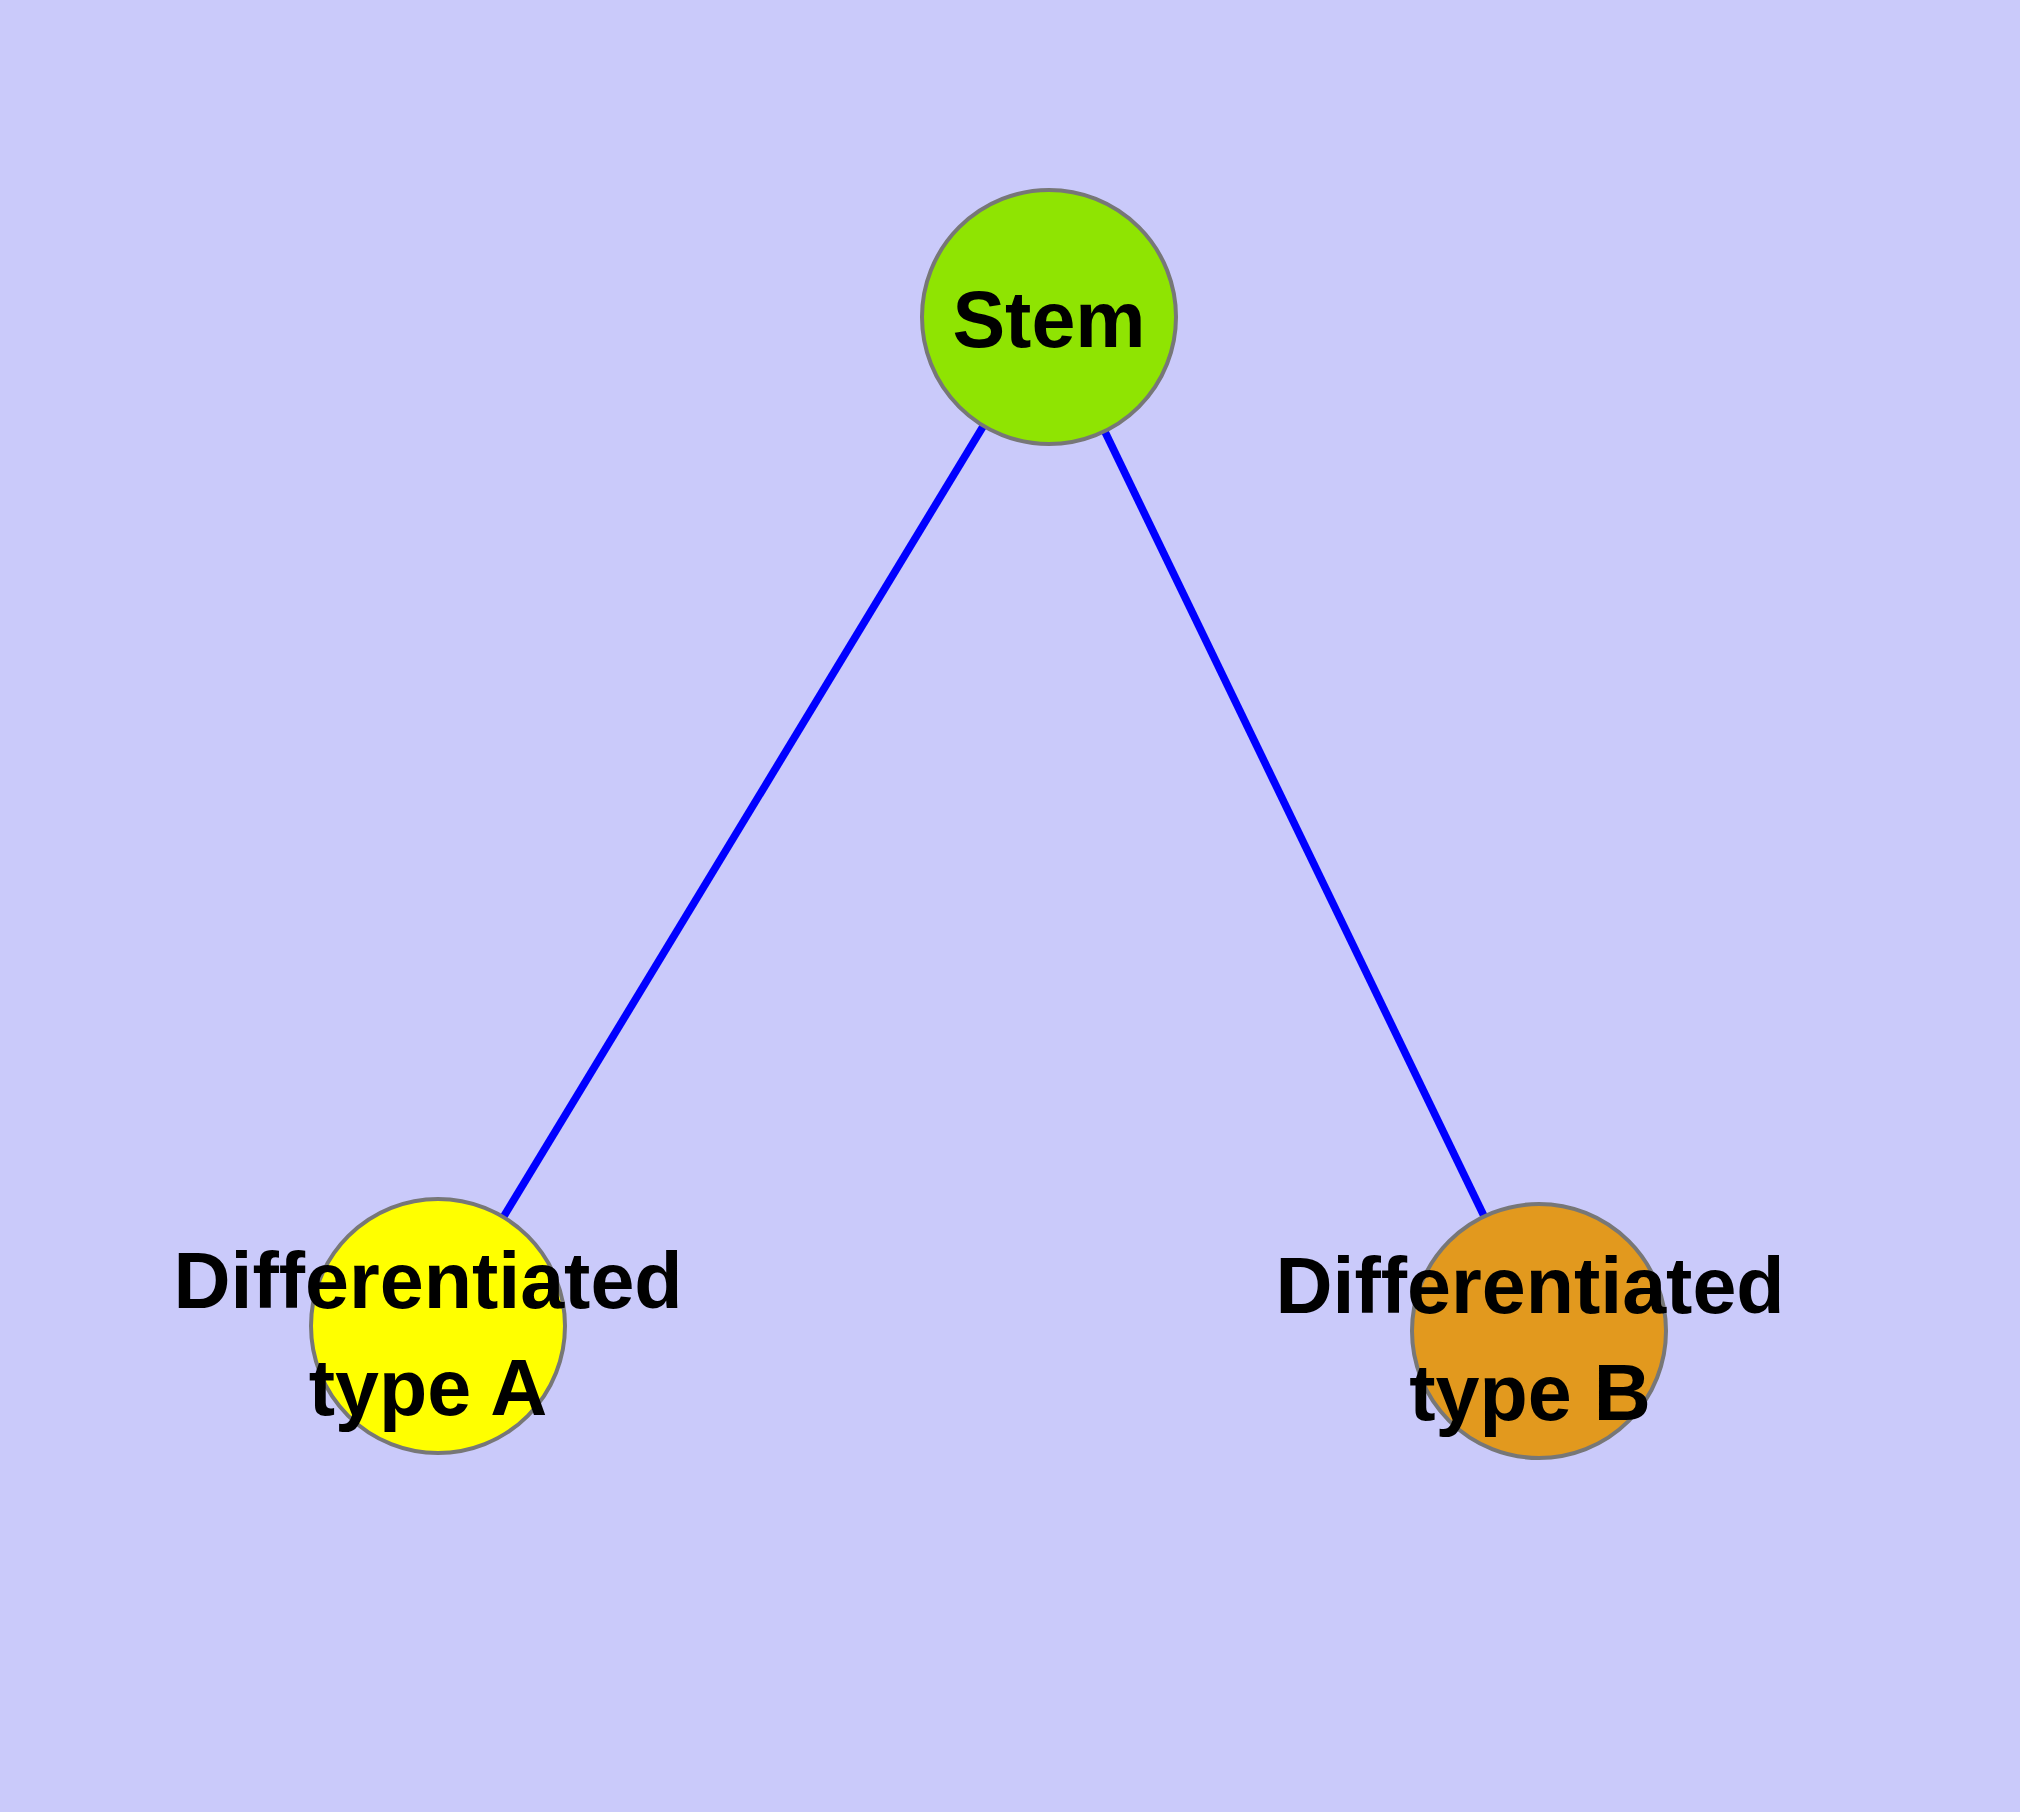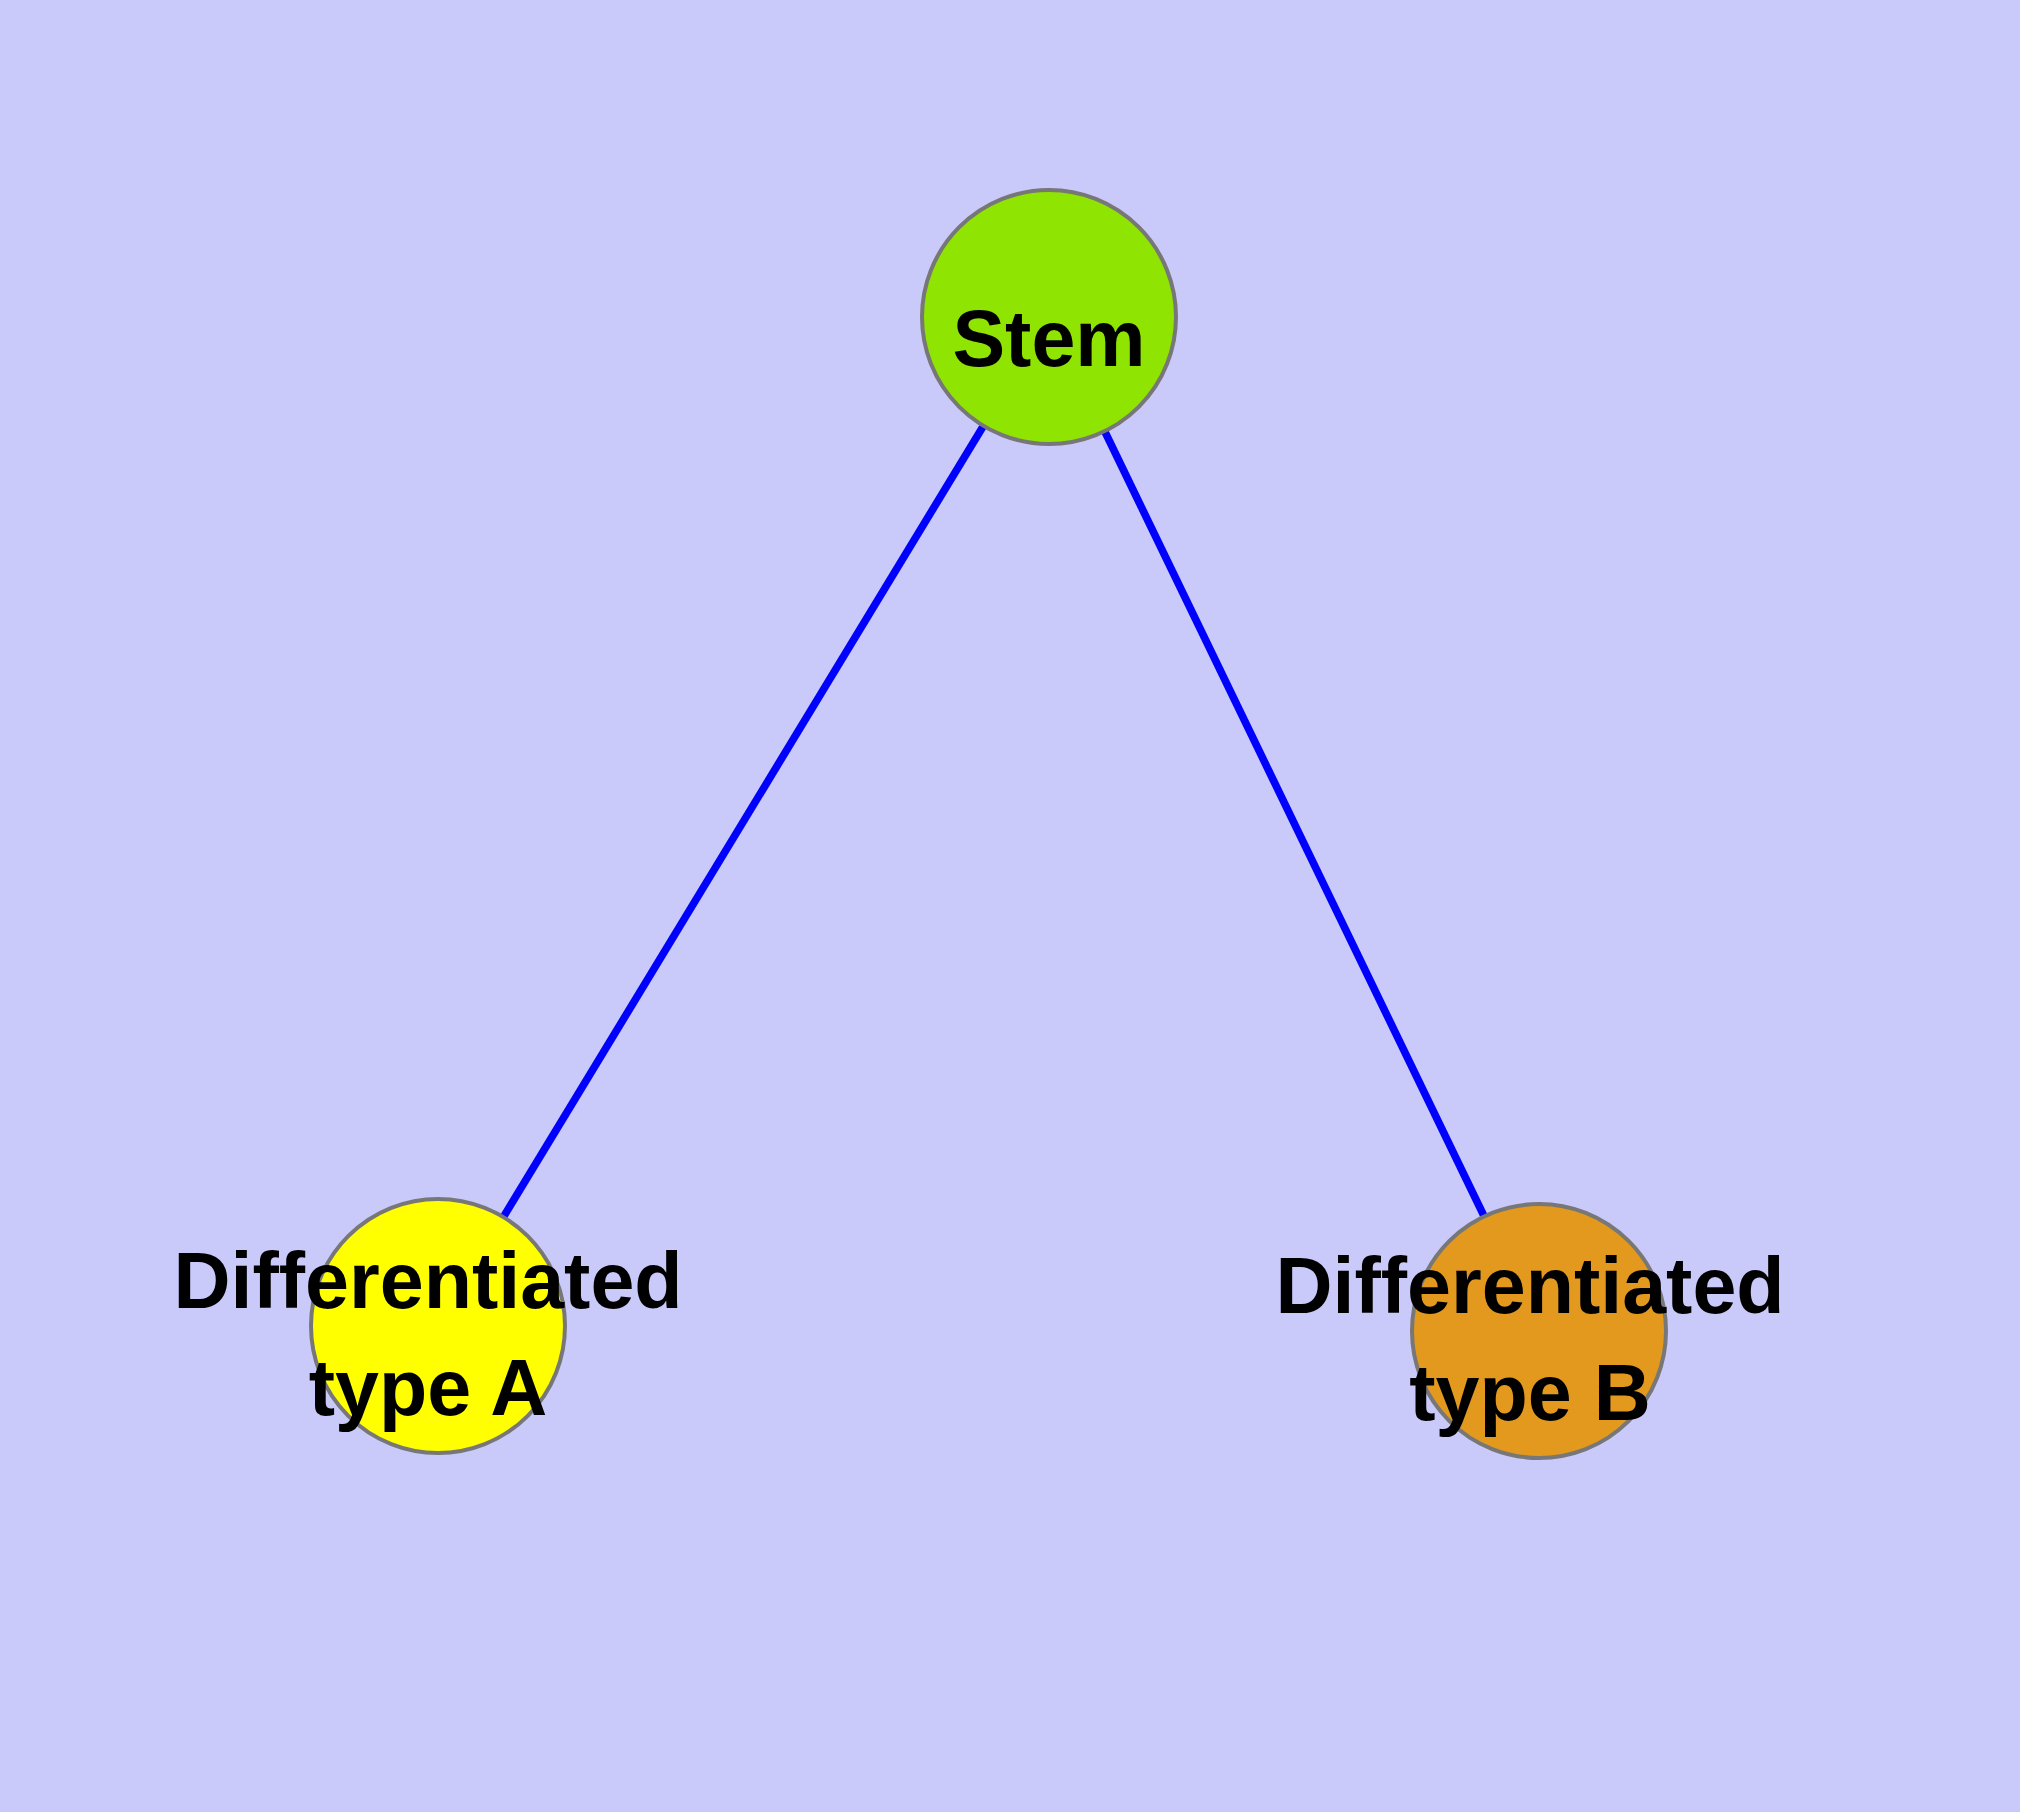--- a/index.html
+++ b/index.html
@@ -48,21 +48,21 @@
 </head>
 <body>
 
 <div id="canvas" style="width: 2021px; height: 1812px; background: rgb(202, 202, 250);">
   <svg id="edge-layer" xmlns="http://www.w3.org/2000/svg" width="2021" height="1812" viewBox="0 0 2384 2138">
       <line x1="1238" y1="374" x2="516" y2="1564" stroke="#0000FF" stroke-width="9"></line>
       <line x1="1238" y1="374" x2="1816" y2="1570" stroke="#0000FF" stroke-width="9"></line>
     </svg>
   <div id="node-layer">
       <div class="node" style="left: 920px; top: 188px; width: 258px; height: 258px; background: rgb(143, 228, 2); border: 4.2px solid rgb(119, 119, 119);"></div>
-      <div class="node-label" style="left: 1049px; top: 338px; color: rgb(0, 0, 0);">Stem</div>
+      <div class="node-label" style="left: 1049px; top: 319px; color: rgb(0, 0, 0);">Stem</div>
       <div class="node" style="left: 309px; top: 1197px; width: 258px; height: 258px; background: rgb(255, 255, 0); border: 4.2px solid rgb(119, 119, 119);"></div>
       <div class="node-label" style="left: 428px; top: 1334px; color: rgb(0, 0, 0);">Differentiated
 type A</div>
       <div class="node" style="left: 1410px; top: 1202px; width: 258px; height: 258px; background: rgb(226, 153, 30); border: 4.2px solid rgb(119, 119, 119);"></div>
       <div class="node-label" style="left: 1530px; top: 1339px; color: rgb(0, 0, 0);">Differentiated
 type B</div>
     </div>
 </div>
 
 

